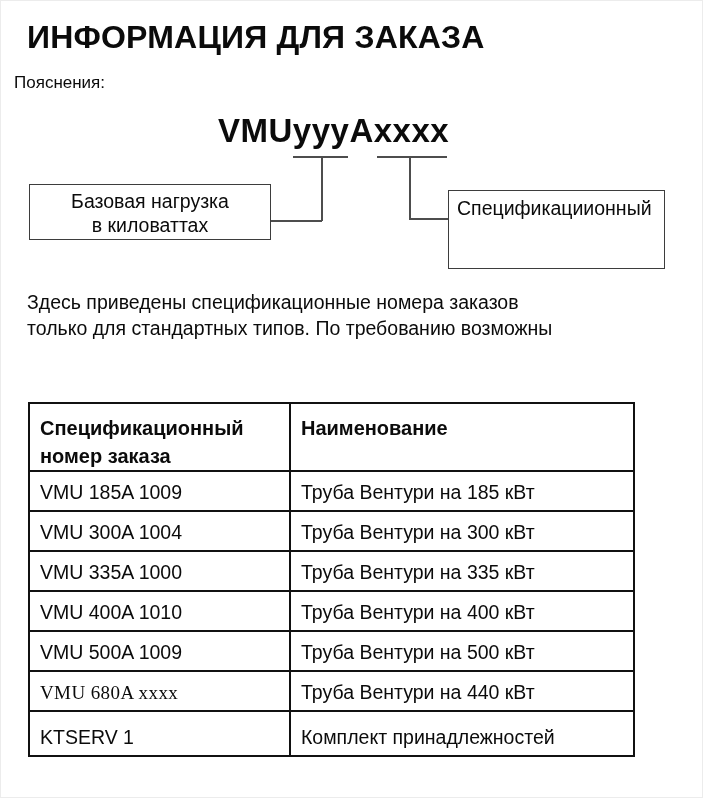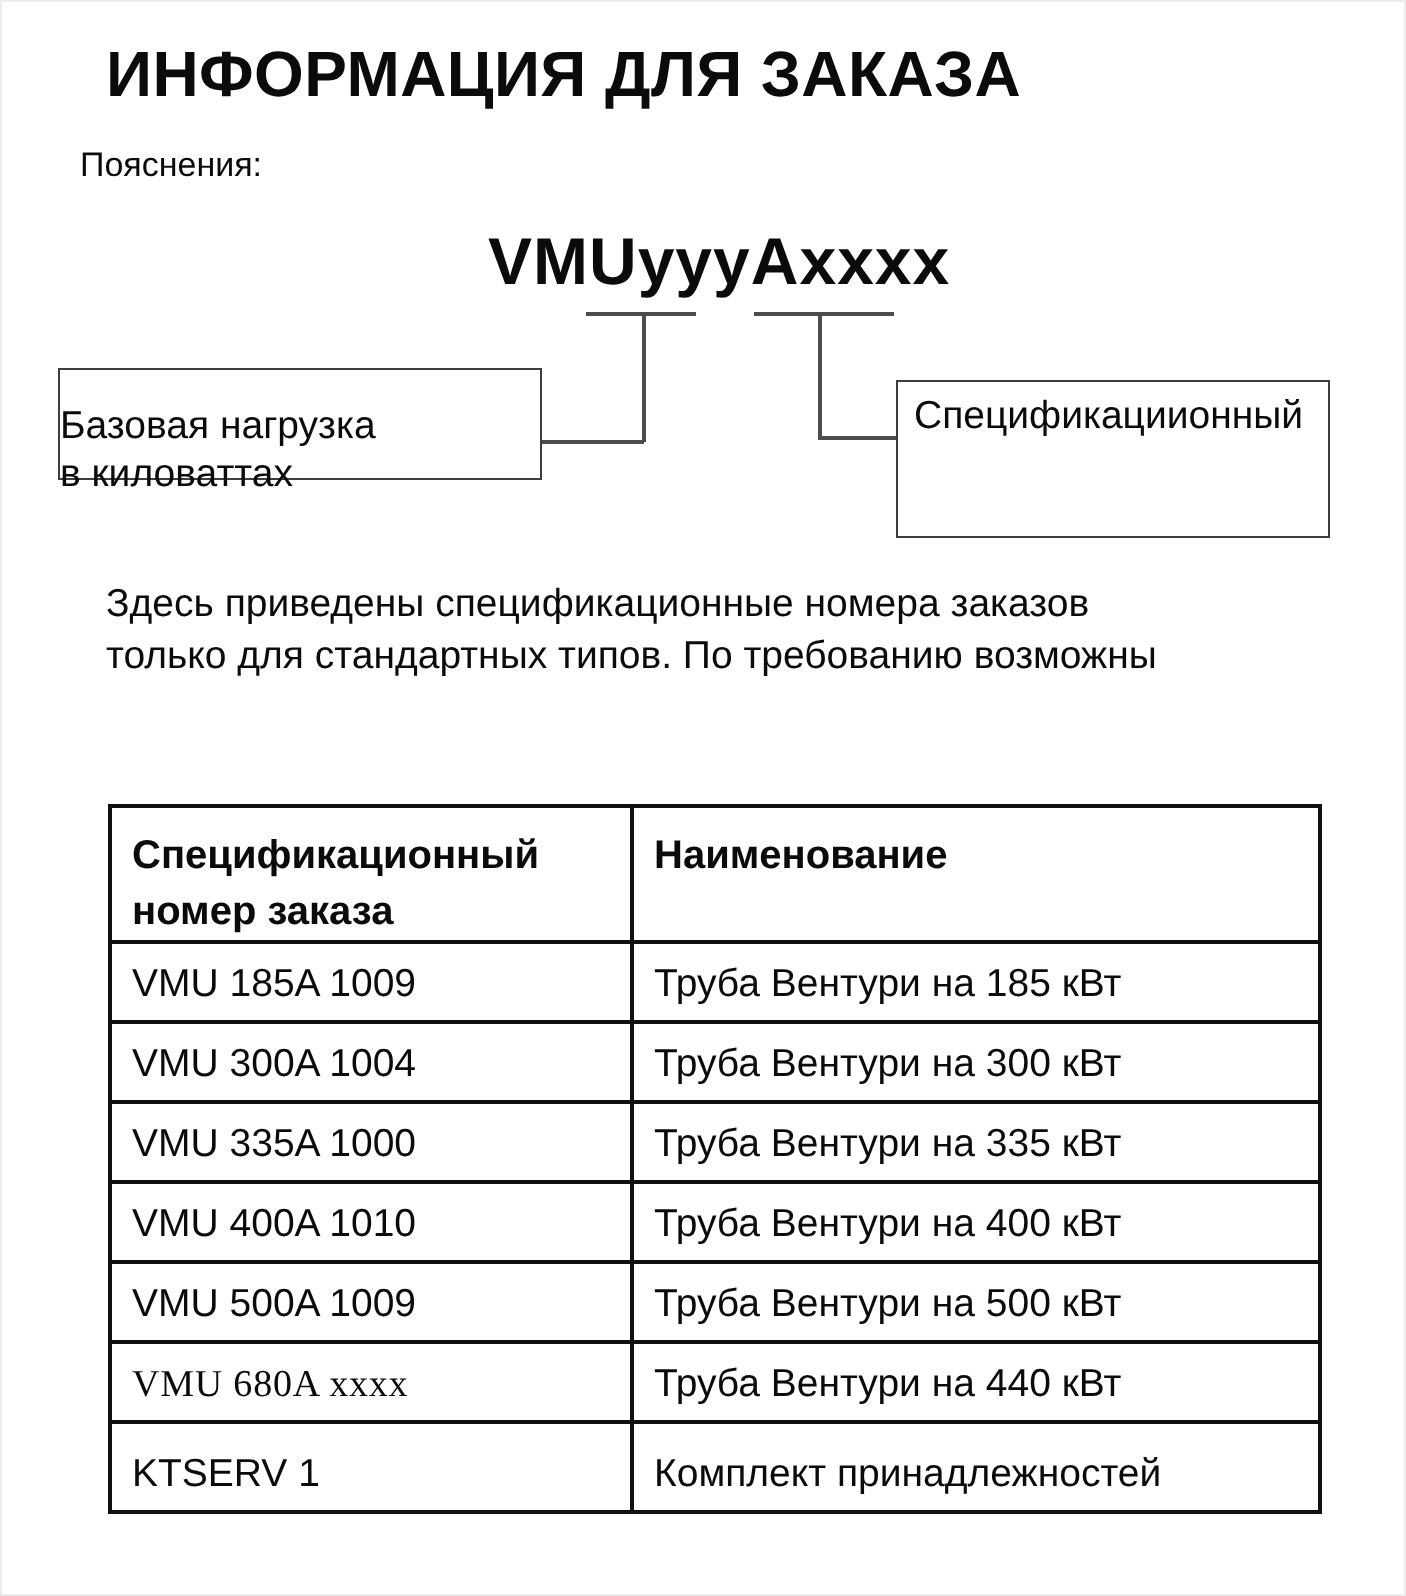--- a/index.html
+++ b/index.html
@@ -8,42 +8,42 @@
     position:relative;
     overflow:hidden;
     font-family:"Liberation Sans","DejaVu Sans",sans-serif;
     color:#0b0b0b;
   }
   .page-border {
     position:absolute; inset:0;
     box-shadow: inset 0 0 0 1px #ececec;
     pointer-events:none;
   }
-  .abs { position:absolute;margin-left:26px; }
+  .abs { position:absolute; }
   .page-title {
     left:27px; top:18px;
     font-size:32px; font-weight:700; letter-spacing:0.2px; line-height:38px;
     white-space:nowrap;
   }
   .expl-label { left:14px; top:73px; font-size:17px; }
   .model-code {
     left:218px; top:112px;
     font-size:33px; font-weight:700; letter-spacing:0.5px;
     white-space:nowrap;
   }
   .dline { position:absolute; background:#4d4d4d; }
   .callout {
     position:absolute;
     border:1.5px solid #3d3d3d;
     font-size:19.5px;
     background:#ffffff;
   }
   .callout-left {
     left:29px; top:184px; width:242px; height:56px;
-    line-height:24px; padding-top:16px;
+    text-align:center; line-height:24px; padding-top:4px;
   }
   .callout-right {
     left:448px; top:190px; width:217px; height:79px;
     line-height:27px; padding:4px 4px 4px 8px;
   }
   .intro { left:27px; top:289px; font-size:19.5px; line-height:26px; }
   .table-wrap { left:28px; top:402px; }
   table { border-collapse:collapse; width:605px; table-layout:fixed; }
   th, td { border:2px solid #111111; }
   col.c1 { width:261px; }

